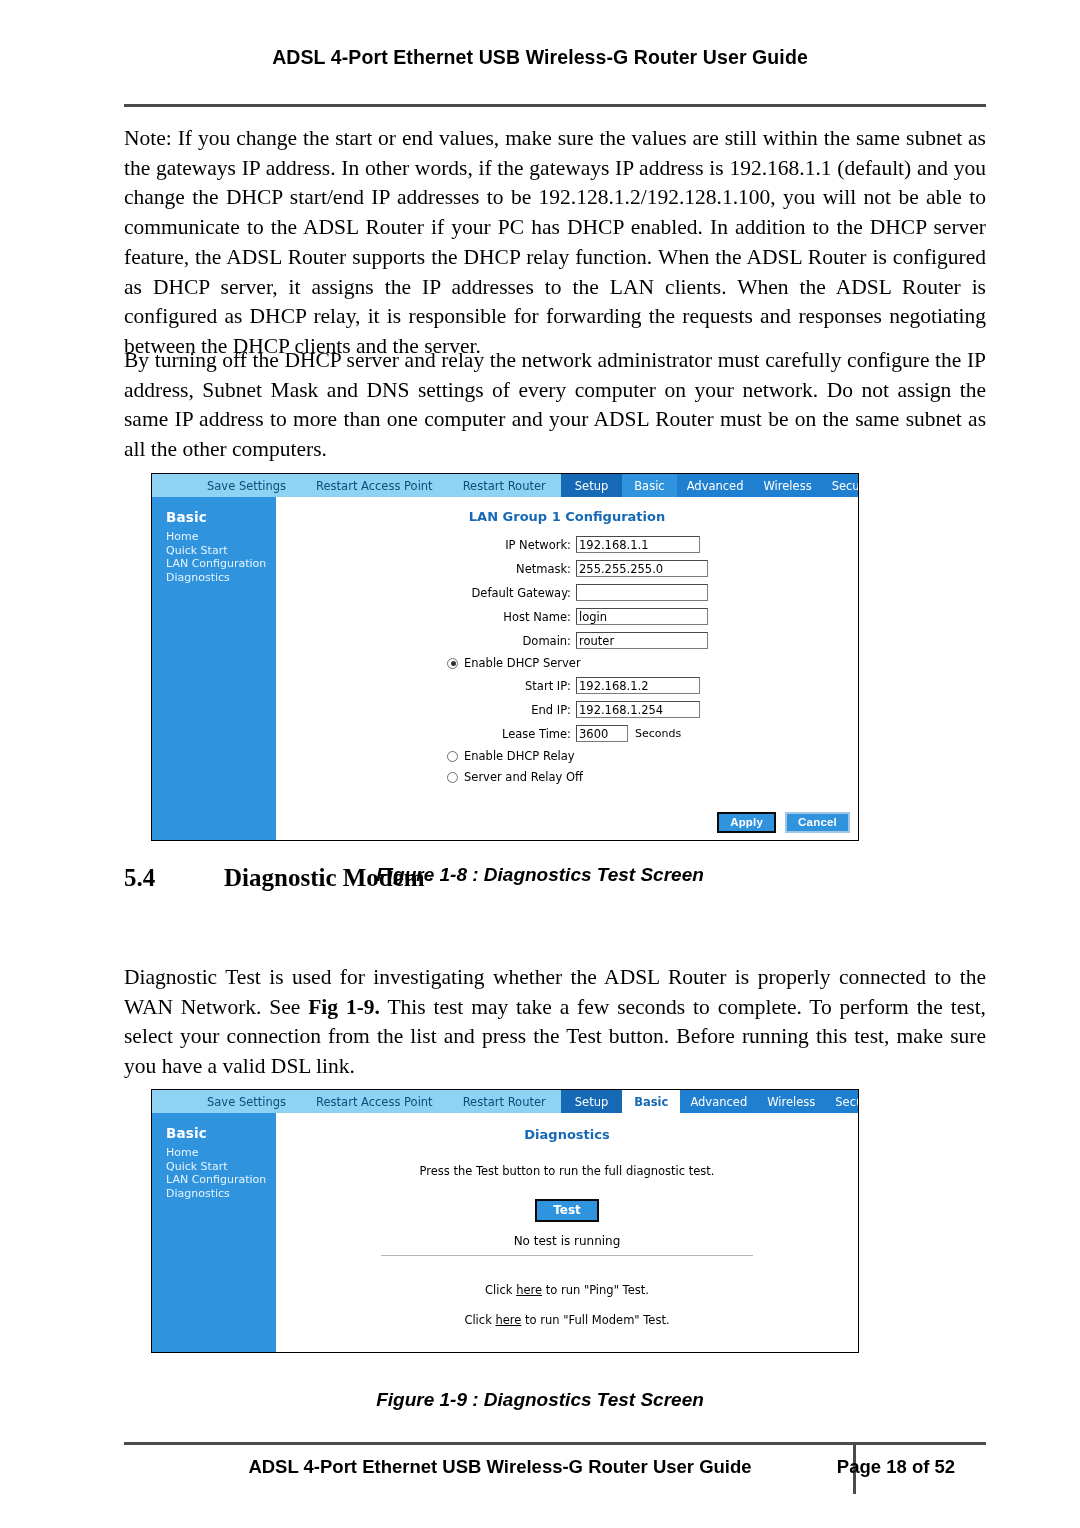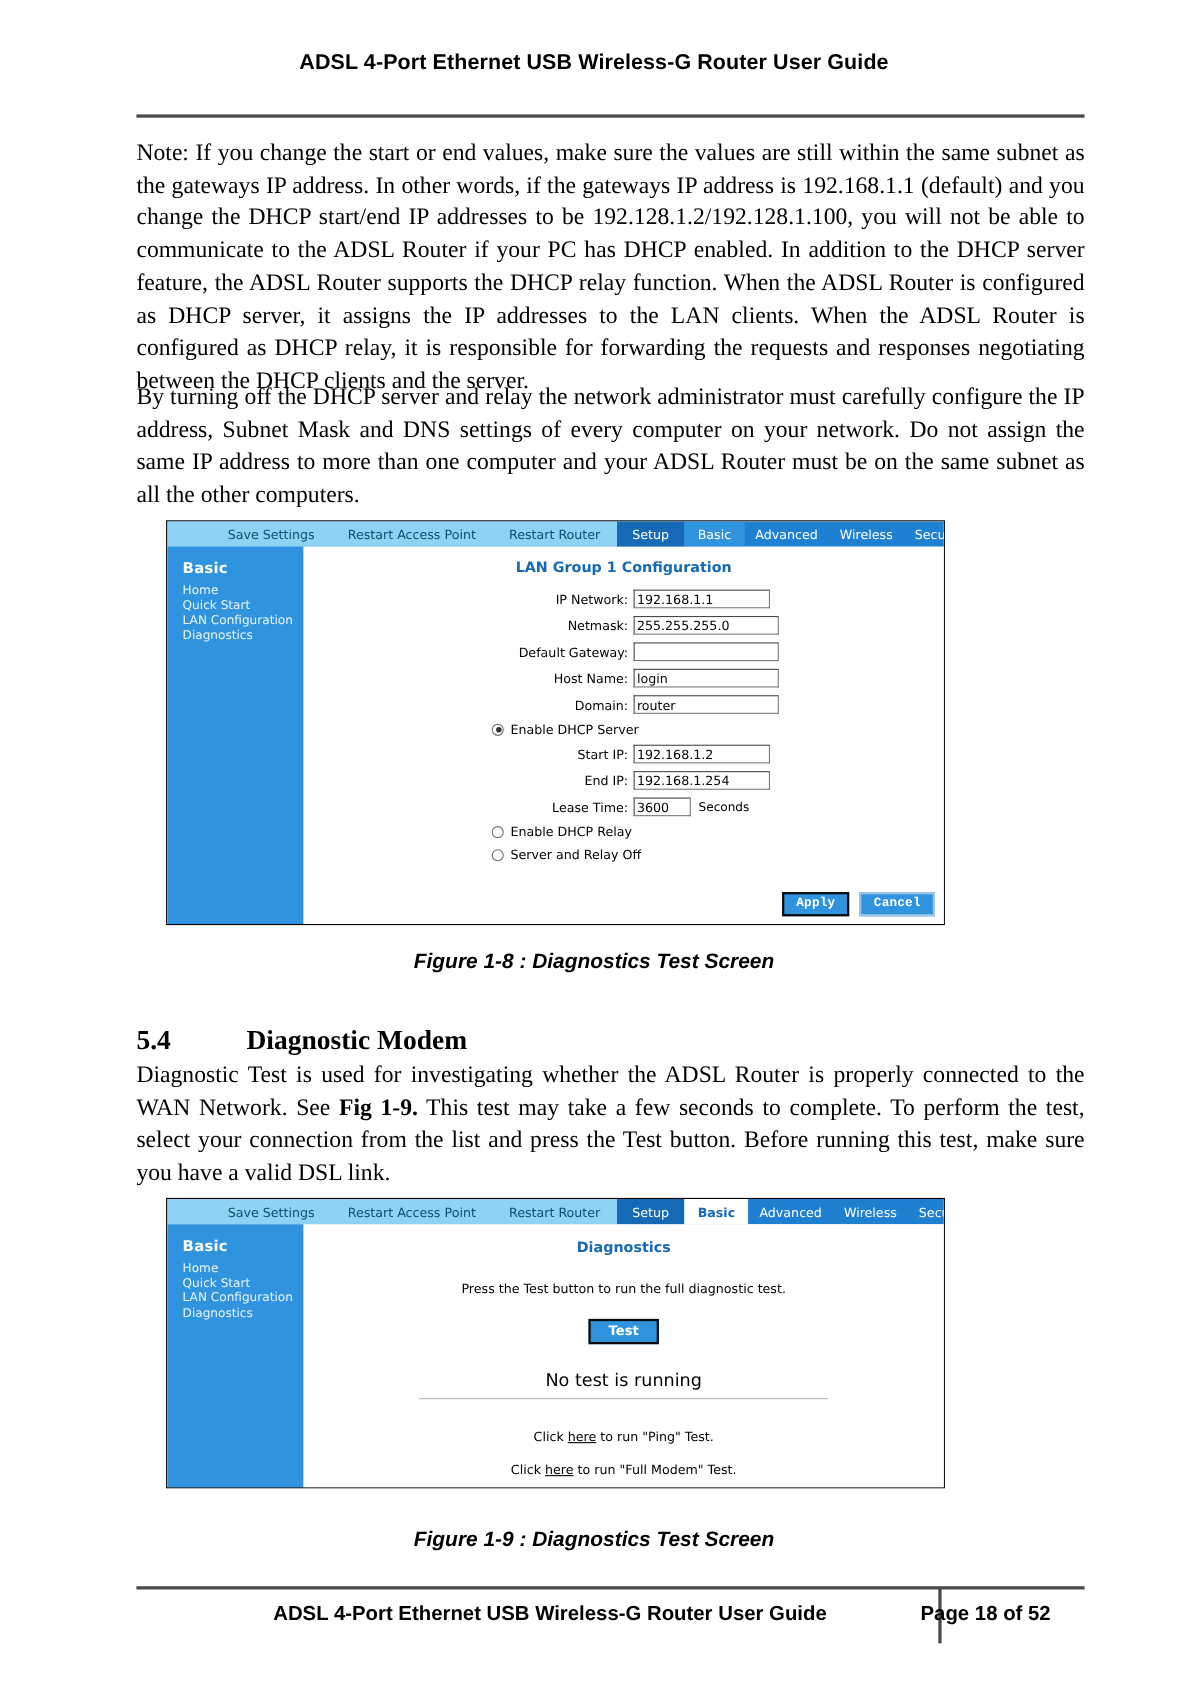--- a/index.html
+++ b/index.html
@@ -239,21 +239,21 @@
     right: 8px;
     bottom: 8px;
     display: flex;
     gap: 9px;
   }
   .btn {
     background: #2f93de;
     color: #ffffff;
     font-weight: bold;
     font-size: 11.5px;
-    font-family: Liberation Mono, monospace;
+    font-family: Liberation Sans, sans-serif;
     padding: 2px 11px 3px;
     border: 2px solid #0a0a0a;
     letter-spacing: .2px;
   }
   .btn.secondary { border-color: #9fc6e4; }
 
   
   .diag-wrap { padding: 14px 0 0 0; text-align: center; }
   .diag-instruction {
     font-size: 11.5px;
@@ -264,22 +264,22 @@
     display: inline-block;
     background: #2f93de;
     color: #ffffff;
     font-weight: bold;
     font-size: 12px;
     padding: 2px 16px 3px;
     border: 2px solid #0a0a0a;
     margin-top: 21px;
   }
   .diag-status {
-    font-size: 16px;
-    margin-top: 23px;
+    font-size: 12px;
+    margin-top: 12px;
   }
   .diag-hr {
     width: 372px;
     height: 1px;
     background: #b6b6b6;
     margin: 7px auto 0;
   }
   .diag-link-line {
     font-size: 11.5px;
     margin-top: 27px;
@@ -399,21 +399,21 @@
         <div class="button-row">
           <div class="btn">Apply</div>
           <div class="btn secondary">Cancel</div>
         </div>
       </div>
     </div>
   </div>
 
   <div class="figure-caption" style="top:864px;">Figure 1-8 : Diagnostics Test Screen</div>
 
-  <div class="section-heading" style="top:933px;">
+  <div class="section-heading" style="top:864px;">
     <div class="section-num">5.4</div>
     <div>Diagnostic Modem</div>
   </div>
 
   <div class="body-block" style="top:963px;">
     <p><span>Diagnostic Test is used for investigating whether the ADSL Router is properly connected to the WAN Network. See </span><b>Fig 1-9.</b><span> This test may take a few seconds to complete. To perform the test, select your connection from the list and press the Test button.  Before running this test, make sure you have a valid DSL link.</span></p>
   </div>
 
   <div class="router-shot" style="top:1089px; left:151px; height:264px; width:708px;">
 

